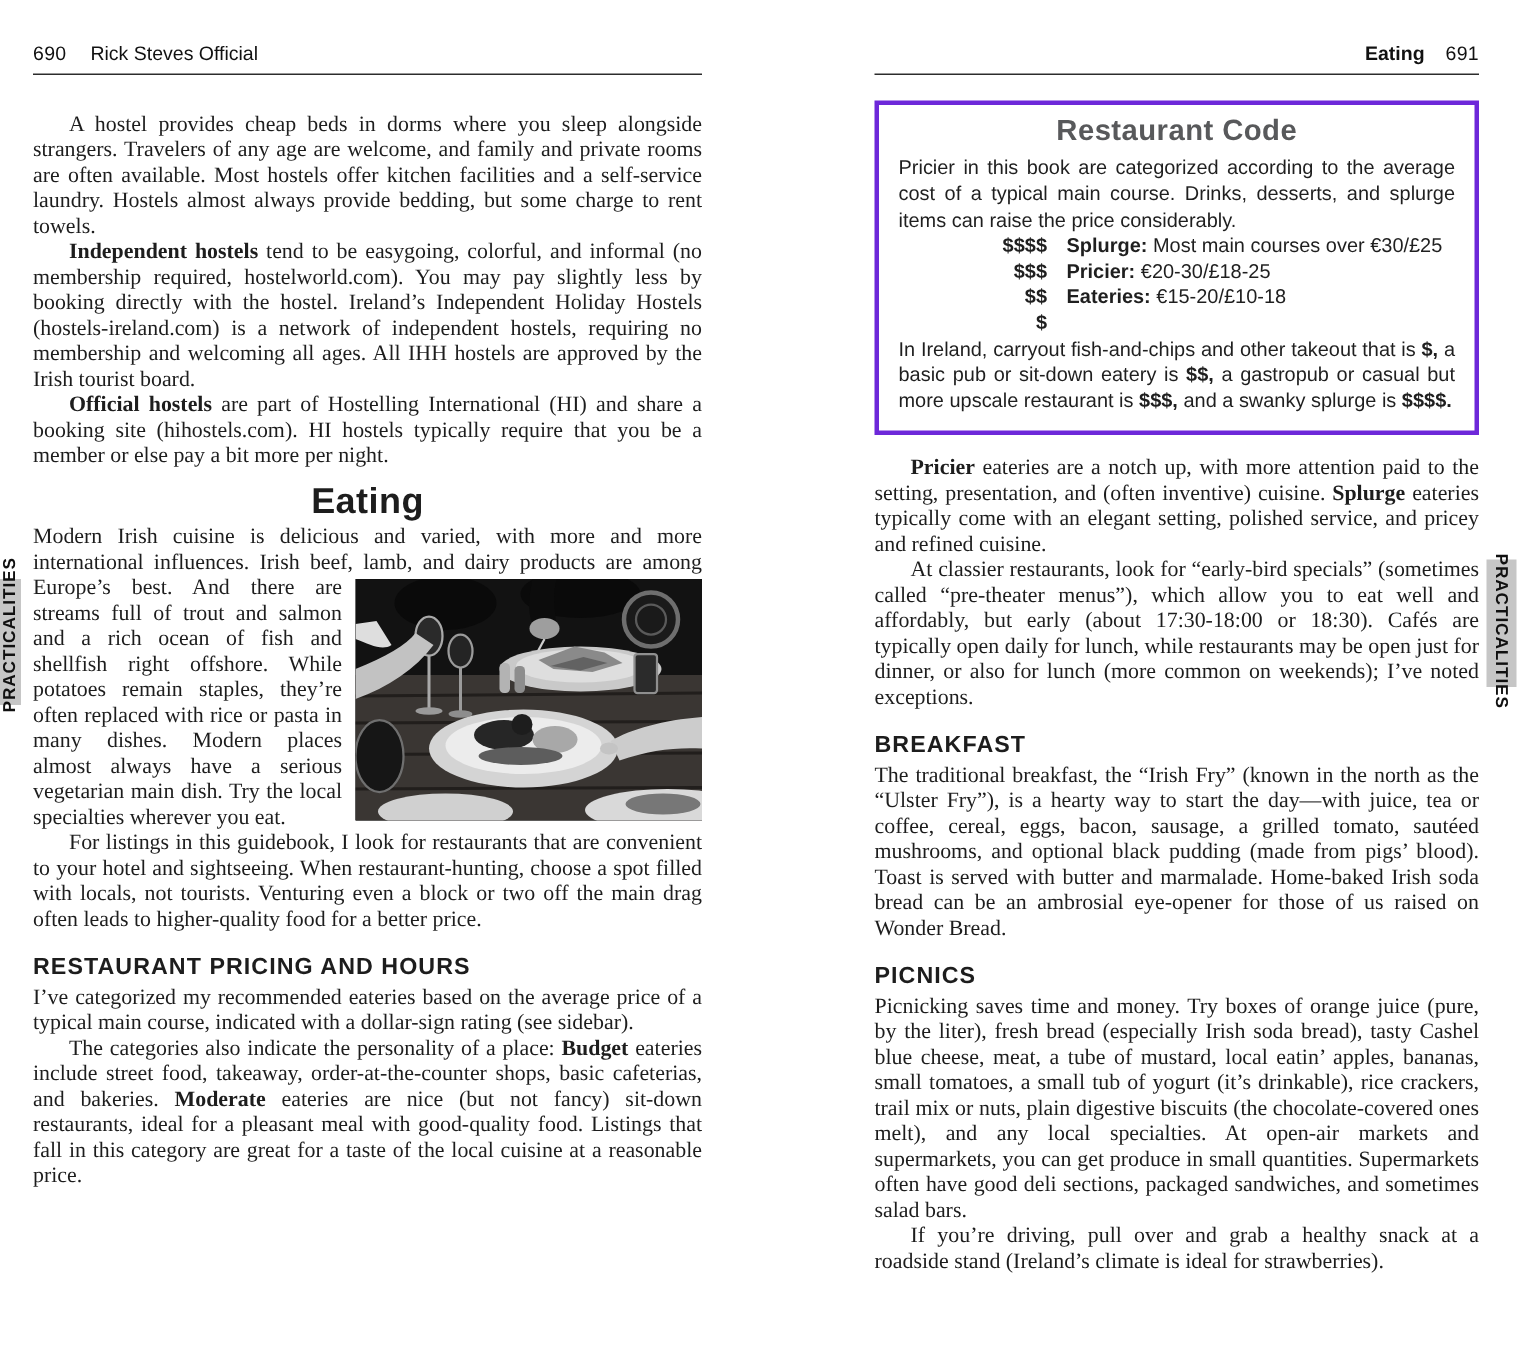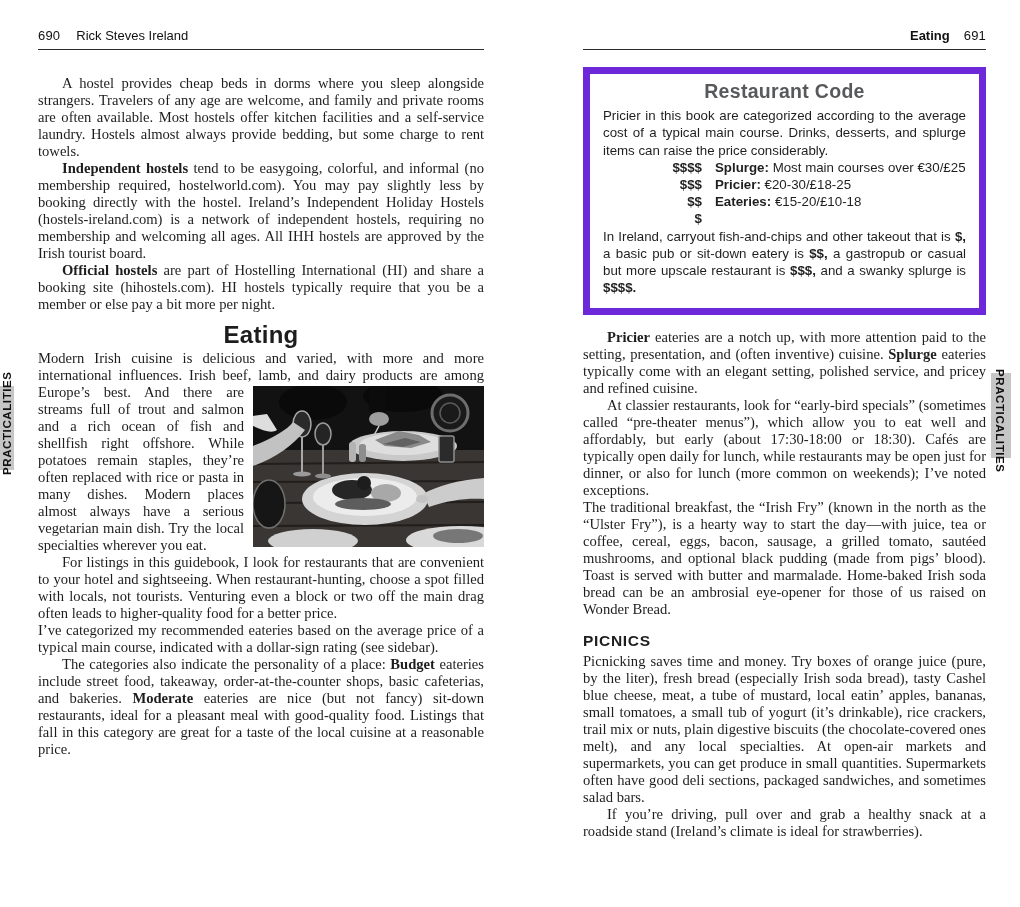--- a/index.html
+++ b/index.html
@@ -5,21 +5,21 @@
   * { box-sizing: border-box; margin: 0; padding: 0; }
   html, body { width: 1020px; height: 907px; }
   body {
     position: relative;
     background: #ffffff;
     font-family: "Liberation Serif", serif;
     color: #1d1d1d;
     overflow: hidden;
   }
   .col { position: absolute; top: 28px; }
-  .col-left { left: 38px; width: 446px; }
+  .col-left { left: 22px; width: 446px; }
   .col-right { left: 583px; width: 403px; }
 
   .running-head {
     font-family: "Liberation Sans", sans-serif;
     font-size: 13px;
     color: #111;
     display: flex;
     align-items: baseline;
     padding-bottom: 6px;
     border-bottom: 1.6px solid #2c2c2c;
@@ -60,21 +60,21 @@
     float: right;
     width: 231px;
     height: 161px;
     margin: 2px 0 4px 9px;
     background: #101010;
   }
   .photo-wrap svg { display: block; }
 
   .restaurant-box {
     margin-top: 17px;
-    border: 7px solid #6d28d9;
+    border: 3px solid #6d28d9;
     padding: 9px 13px 12px;
     font-family: "Liberation Sans", sans-serif;
     font-size: 13.3px;
     line-height: 17.2px;
     color: #1f1f1f;
     text-align: justify;
   }
   .box-title {
     text-align: center;
     font-weight: 700;
@@ -114,21 +114,21 @@
 <div>
 
   <div class="tab-gray tab-gray-left"></div>
   <div class="tab-text tab-text-left">PRACTICALITIES</div>
   <div class="tab-gray tab-gray-right"></div>
   <div class="tab-text tab-text-right">PRACTICALITIES</div>
 
   <div class="col col-left">
     <div class="running-head left">
       <span class="num">690</span>
-      <span class="title">Rick Steves Ireland</span>
+      <span class="title">Rick Steves Official</span>
     </div>
 
     <div class="body-copy">
       <p class="ind">A hostel provides cheap beds in dorms where you sleep alongside strangers. Travelers of any age are welcome, and family and private rooms are often available. Most hostels offer kitchen facilities and a self-service laundry. Hostels almost always provide bedding, but some charge to rent towels.</p>
       <p class="ind"><b>Independent hostels</b><span> tend to be easygoing, colorful, and informal (no membership required, hostelworld.com). You may pay slightly less by booking directly with the hostel. Ireland’s Independent Holiday Hostels (hostels-ireland.com) is a network of independent hostels, requiring no membership and welcoming all ages. All IHH hostels are approved by the Irish tourist board.</span></p>
       <p class="ind"><b>Official hostels</b><span> are part of Hostelling International (HI) and share a booking site (hihostels.com). HI hostels typically require that you be a member or else pay a bit more per night.</span></p>
 
       <h1 class="eating-title">Eating</h1>
 
       <p><span>Modern Irish cuisine is delicious and varied, with more and more international influences. Irish beef, lamb, and dairy products are </span><span class="photo-wrap">
@@ -173,20 +173,21 @@
         <path d="M231,92 C205,94 184,100 170,108 L176,121 C196,114 214,112 231,113 Z" fill="#cccccc"></path>
         <ellipse cx="169" cy="113" rx="6" ry="4" fill="#c4c4c4"></ellipse>
         <ellipse cx="208" cy="154" rx="55" ry="14" fill="#d9d9d9"></ellipse>
         <ellipse cx="205" cy="150" rx="25" ry="7" fill="#777777"></ellipse>
         <ellipse cx="60" cy="155" rx="45" ry="12" fill="#d0d0d0"></ellipse>
       </svg>
           </span><span>among Europe’s best. And there are streams full of trout and salmon and a rich ocean of fish and shellfish right offshore. While potatoes remain staples, they’re often replaced with rice or pasta in many dishes. Modern places almost always have a serious vegetarian main dish. Try the local specialties wherever you eat.</span></p>
 
       <p class="ind">For listings in this guidebook, I look for restaurants that are convenient to your hotel and sightseeing. When restaurant-hunting, choose a spot filled with locals, not tourists. Venturing even a block or two off the main drag often leads to higher-quality food for a better price.</p>
 
+      <h2 class="h-sans">RESTAURANT PRICING AND HOURS</h2>
       <p>I’ve categorized my recommended eateries based on the average price of a typical main course, indicated with a dollar-sign rating (see sidebar).</p>
       <p class="ind"><span>The categories also indicate the personality of a place: </span><b>Budget</b><span> eateries include street food, takeaway, order-at-the-counter shops, basic cafeterias, and bakeries. </span><b>Moderate</b><span> eateries are nice (but not fancy) sit-down restaurants, ideal for a pleasant meal with good-quality food. Listings that fall in this category are great for a taste of the local cuisine at a reasonable price.</span></p>
     </div>
   </div>
 
   <div class="col col-right">
     <div class="running-head right">
       <span class="section">Eating</span>
       <span class="num">691</span>
     </div>
@@ -209,20 +210,21 @@
       <div class="tier">
         <span class="sym">$</span>
       </div>
       <p><span>In Ireland, carryout fish-and-chips and other takeout that is </span><b>$,</b><span> a basic pub or sit-down eatery is </span><b>$$,</b><span> a gastropub or casual but more upscale restaurant is </span><b>$$$,</b><span> and a swanky splurge is </span><b>$$$$.</b></p>
     </div>
 
     <div class="body-copy">
       <p class="ind"><b>Pricier</b><span> eateries are a notch up, with more attention paid to the setting, presentation, and (often inventive) cuisine. </span><b>Splurge</b><span> eateries typically come with an elegant setting, polished service, and pricey and refined cuisine.</span></p>
       <p class="ind">At classier restaurants, look for “early-bird specials” (sometimes called “pre-theater menus”), which allow you to eat well and affordably, but early (about 17:30-18:00 or 18:30). Cafés are typically open daily for lunch, while restaurants may be open just for dinner, or also for lunch (more common on weekends); I’ve noted exceptions.</p>
 
+      <h2 class="h-sans">BREAKFAST</h2>
       <p>The traditional breakfast, the “Irish Fry” (known in the north as the “Ulster Fry”), is a hearty way to start the day—with juice, tea or coffee, cereal, eggs, bacon, sausage, a grilled tomato, sautéed mushrooms, and optional black pudding (made from pigs’ blood). Toast is served with butter and marmalade. Home-baked Irish soda bread can be an ambrosial eye-opener for those of us raised on Wonder Bread.</p>
 
       <h2 class="h-sans">PICNICS</h2>
       <p>Picnicking saves time and money. Try boxes of orange juice (pure, by the liter), fresh bread (especially Irish soda bread), tasty Cashel blue cheese, meat, a tube of mustard, local eatin’ apples, bananas, small tomatoes, a small tub of yogurt (it’s drinkable), rice crackers, trail mix or nuts, plain digestive biscuits (the chocolate-covered ones melt), and any local specialties. At open-air markets and supermarkets, you can get produce in small quantities. Supermarkets often have good deli sections, packaged sandwiches, and sometimes salad bars.</p>
       <p class="ind">If you’re driving, pull over and grab a healthy snack at a roadside stand (Ireland’s climate is ideal for strawberries).</p>
     </div>
   </div>
 
 </div>
 

